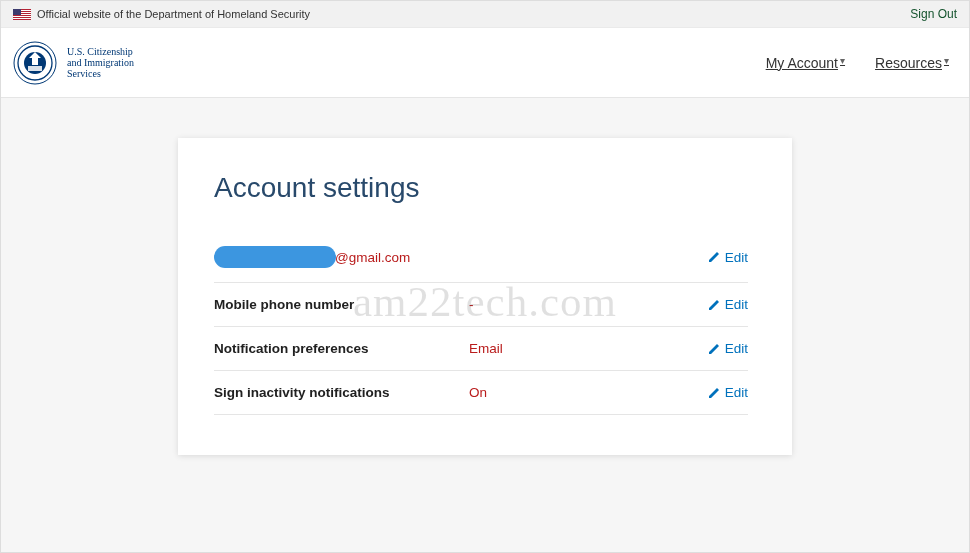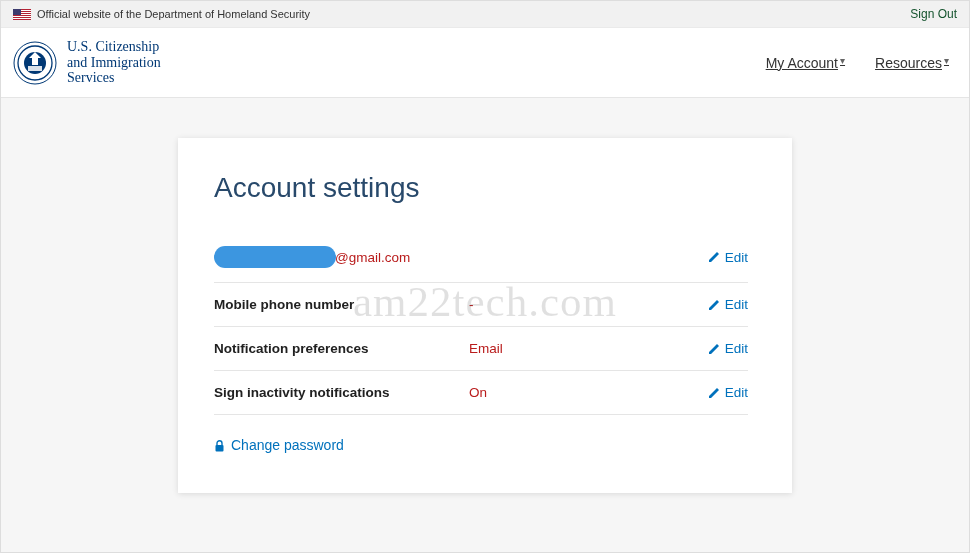--- a/index.html
+++ b/index.html
@@ -33,21 +33,21 @@
       align-items: center;
       padding: 12px 20px 12px 12px;
       height: 70px;
     }
     .logo-block { display: flex; align-items: center; gap: 10px; }
     .seal { width: 44px; height: 44px; }
     .logo-text {
       color: #003875;
       font-family: Georgia, 'Times New Roman', serif;
       line-height: 1.1;
-      font-size: 14px;
+      font-size: 10px;
     }
     .nav-right { display: flex; gap: 30px; align-items: center; }
     .nav-link {
       color: #333;
       font-size: 14px;
       cursor: pointer;
       display: flex;
       align-items: flex-start;
       gap: 2px;
       text-decoration: underline;
@@ -216,24 +216,15 @@
     <div class="setting-label">Sign inactivity notifications</div>
     <div class="setting-value">On</div>
     <a class="edit-link">
       <span class="pencil"><svg viewBox="0 0 12 12">
             <path d="M1 11 L1 9 L8 2 L10 4 L3 11 Z M9 1 L11 3 L10 4 L8 2 Z" fill="#0071bc"></path>
           </svg></span>
       <span>Edit</span>
     </a>
   </div>
 
-  <a class="change-pw">
-    <span class="lock">
-      <svg viewBox="0 0 11 12">
-          <rect x="1.5" y="5" width="8" height="6.5" rx="1" fill="#0071bc"></rect>
-          <path d="M3 5 V3.2 a2.5 2.5 0 0 1 5 0 V5" fill="none" stroke="#0071bc" stroke-width="1.4"></path>
-        </svg>
-    </span>
-    <span>Change password</span>
-  </a>
 </div>
 
 <div class="watermark">am22tech.com</div>
 
 </body></html>

